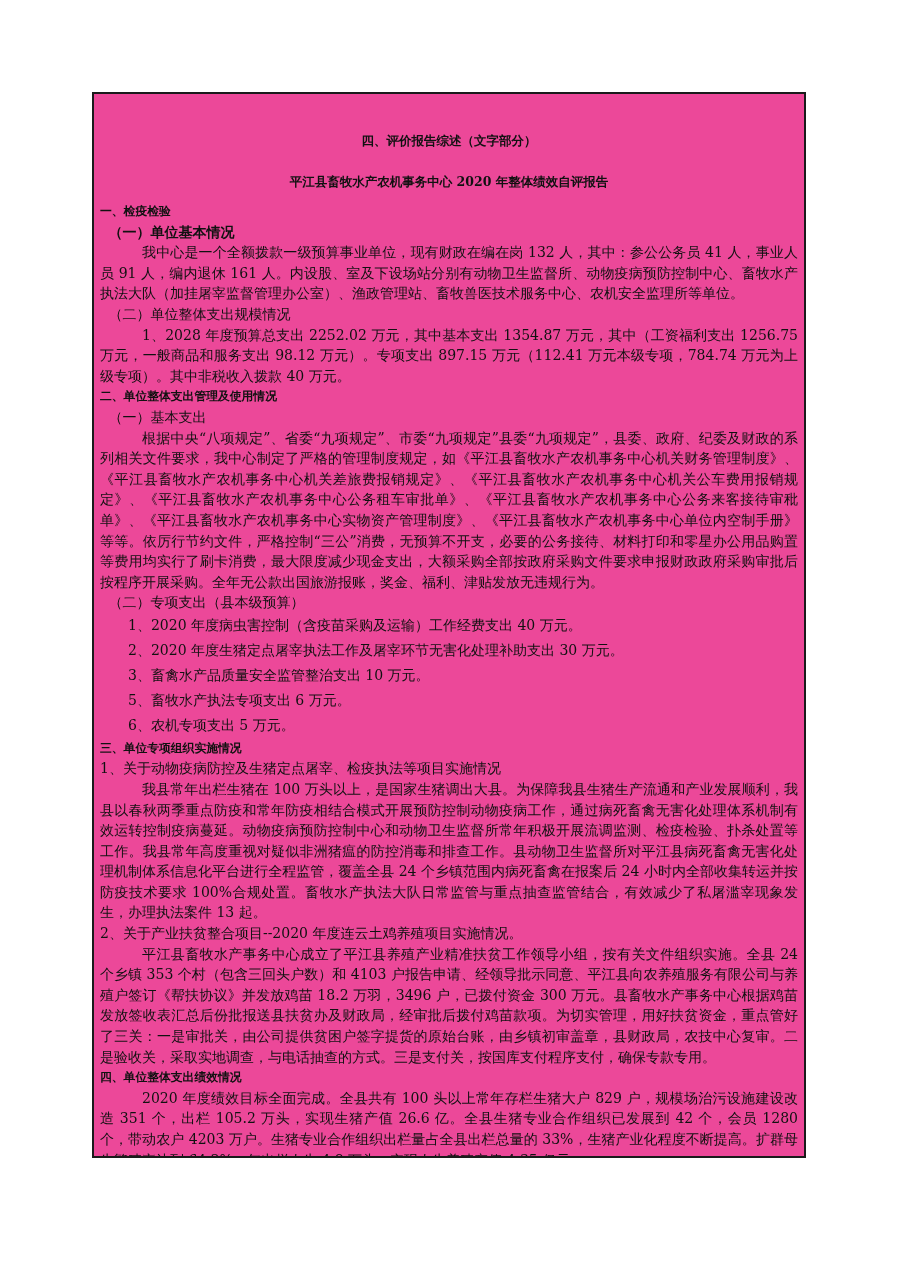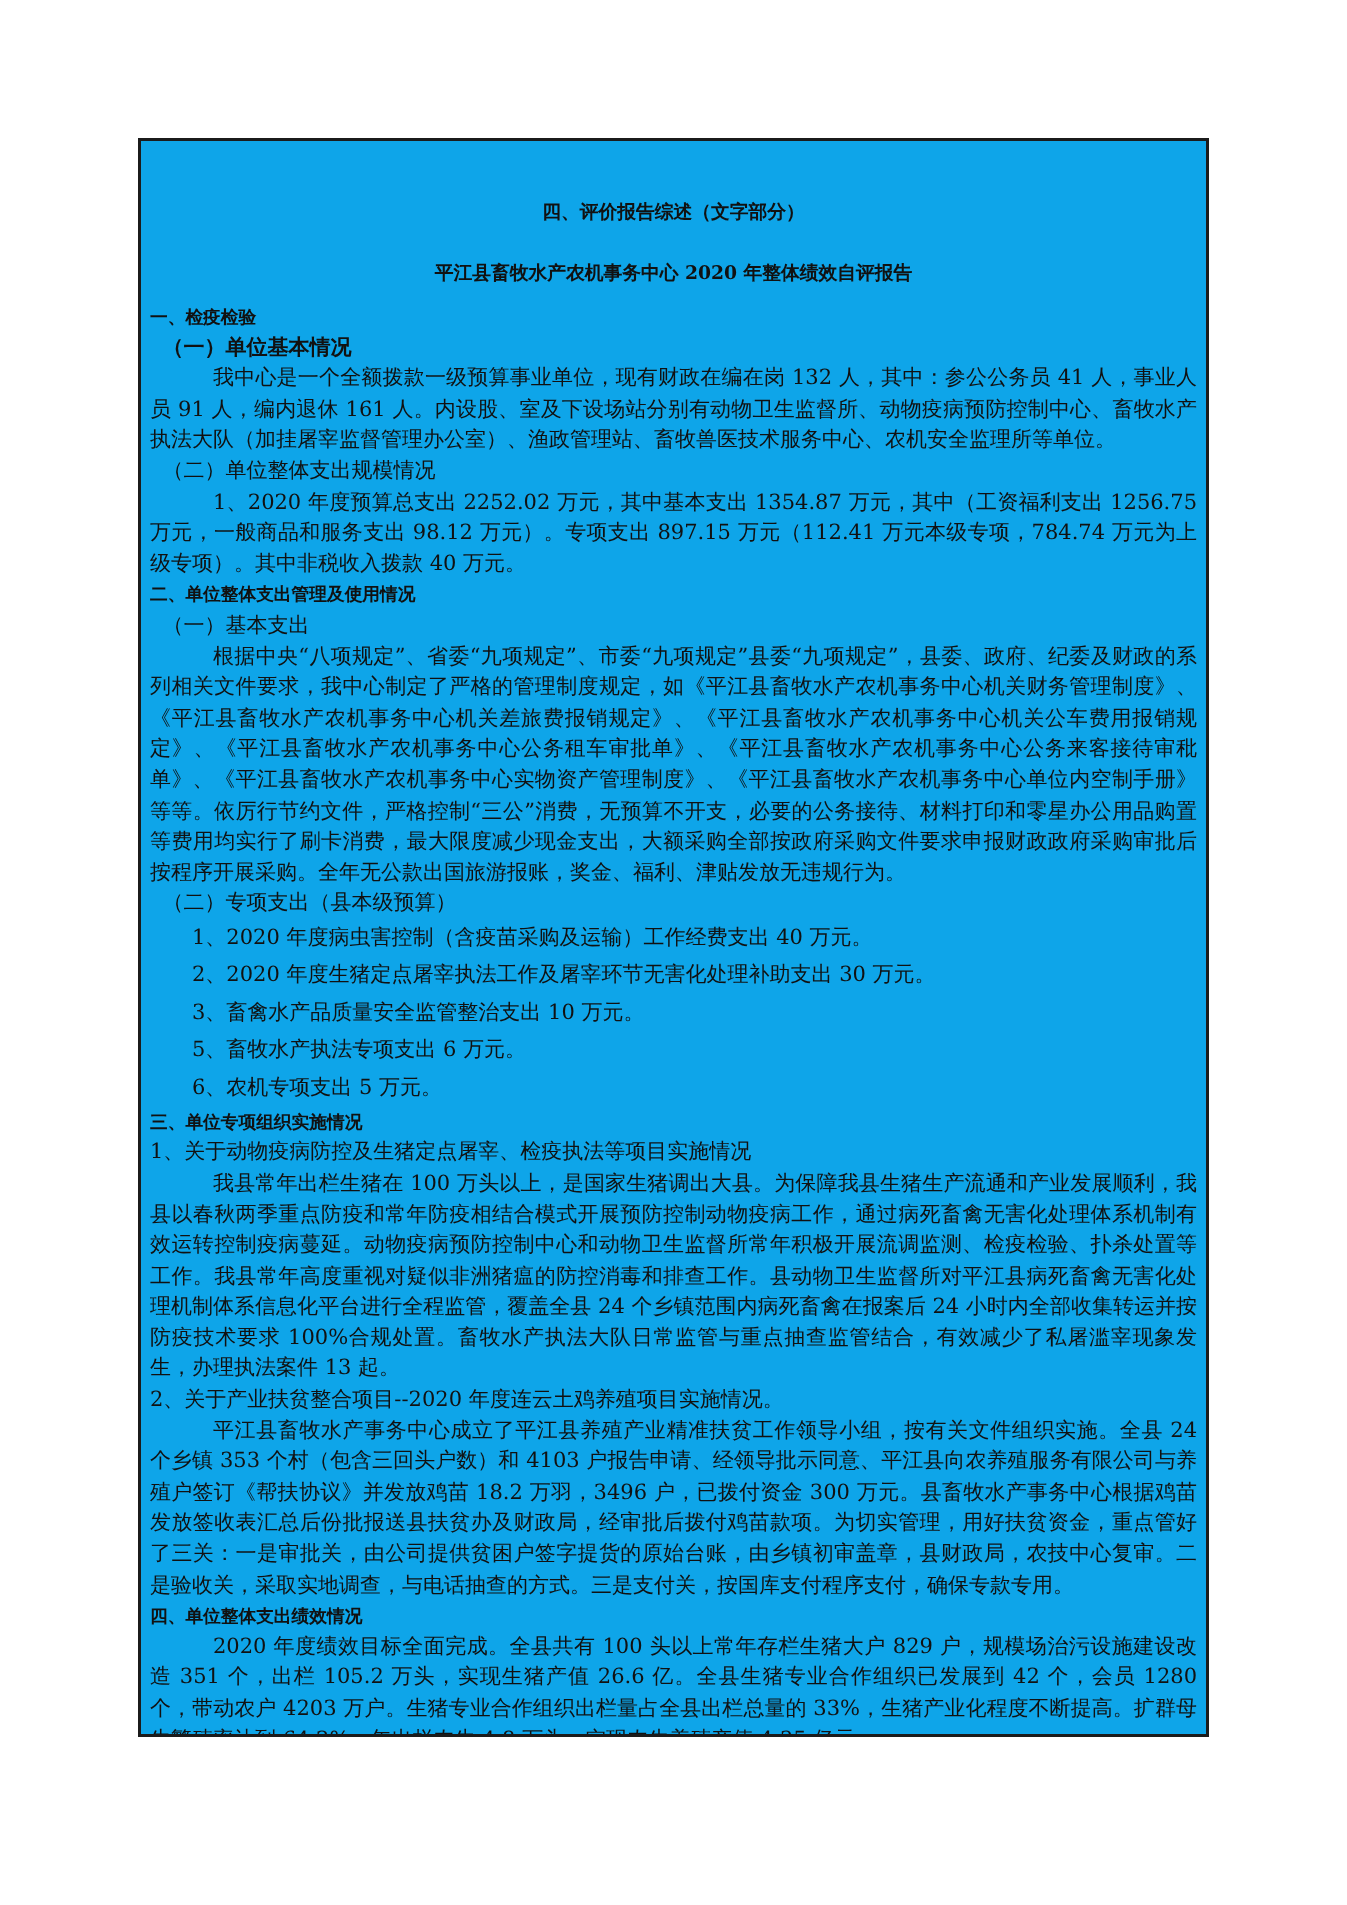--- a/index.html
+++ b/index.html
@@ -17,21 +17,21 @@
   .sheet {
     position: absolute;
     left: 92px;
     top: 92px;
     width: 714px;
     height: 1066px;
     box-sizing: border-box;
     border: 2px solid #1b1b1b;
     padding: 26px 6px 0 6px;
     overflow: hidden;
-    background: #0ea5e9;
+    background: #ec4899;
   }
   .t1, .t2 {
     text-align: center;
     font-weight: bold;
     font-size: 12.5px;
     line-height: 18px;
     margin: 0;
   }
   .t1 { margin-top: 12px; }
   .t2 { margin-top: 23px; }
@@ -64,21 +64,21 @@
 
 <div class="sheet">
 
   <p class="t1">四、评价报告综述（文字部分）</p>
   <p class="t2">平江县畜牧水产农机事务中心 2020 年整体绩效自评报告</p>
 
   <p class="h1 first">一、检疫检验</p>
   <p class="h2b">（一）单位基本情况</p>
   <p class="p">我中心是一个全额拨款一级预算事业单位，现有财政在编在岗 132 人，其中：参公公务员 41 人，事业人员 91 人，编内退休 161 人。内设股、室及下设场站分别有动物卫生监督所、动物疫病预防控制中心、畜牧水产执法大队（加挂屠宰监督管理办公室）、渔政管理站、畜牧兽医技术服务中心、农机安全监理所等单位。</p>
   <p class="h2">（二）单位整体支出规模情况</p>
-  <p class="p">1、2020 年度预算总支出 2252.02 万元，其中基本支出 1354.87 万元，其中（工资福利支出 1256.75 万元，一般商品和服务支出 98.12 万元）。专项支出 897.15 万元（112.41 万元本级专项，784.74 万元为上级专项）。其中非税收入拨款 40 万元。</p>
+  <p class="p">1、2028 年度预算总支出 2252.02 万元，其中基本支出 1354.87 万元，其中（工资福利支出 1256.75 万元，一般商品和服务支出 98.12 万元）。专项支出 897.15 万元（112.41 万元本级专项，784.74 万元为上级专项）。其中非税收入拨款 40 万元。</p>
 
   <p class="h1">二、单位整体支出管理及使用情况</p>
   <p class="h2">（一）基本支出</p>
   <p class="p">根据中央“八项规定”、省委“九项规定”、市委“九项规定”县委“九项规定”，县委、政府、纪委及财政的系列相关文件要求，我中心制定了严格的管理制度规定，如《平江县畜牧水产农机事务中心机关财务管理制度》、《平江县畜牧水产农机事务中心机关差旅费报销规定》、《平江县畜牧水产农机事务中心机关公车费用报销规定》、《平江县畜牧水产农机事务中心公务租车审批单》、《平江县畜牧水产农机事务中心公务来客接待审秕单》、《平江县畜牧水产农机事务中心实物资产管理制度》、《平江县畜牧水产农机事务中心单位内空制手册》等等。依厉行节约文件，严格控制“三公”消费，无预算不开支，必要的公务接待、材料打印和零星办公用品购置等费用均实行了刷卡消费，最大限度减少现金支出，大额采购全部按政府采购文件要求申报财政政府采购审批后按程序开展采购。全年无公款出国旅游报账，奖金、福利、津贴发放无违规行为。</p>
   <p class="h2">（二）专项支出（县本级预算）</p>
   <p class="li">1、2020 年度病虫害控制（含疫苗采购及运输）工作经费支出 40 万元。</p>
   <p class="li">2、2020 年度生猪定点屠宰执法工作及屠宰环节无害化处理补助支出 30 万元。</p>
   <p class="li">3、畜禽水产品质量安全监管整治支出 10 万元。</p>
   <p class="li">5、畜牧水产执法专项支出 6 万元。</p>
   <p class="li">6、农机专项支出 5 万元。</p>

